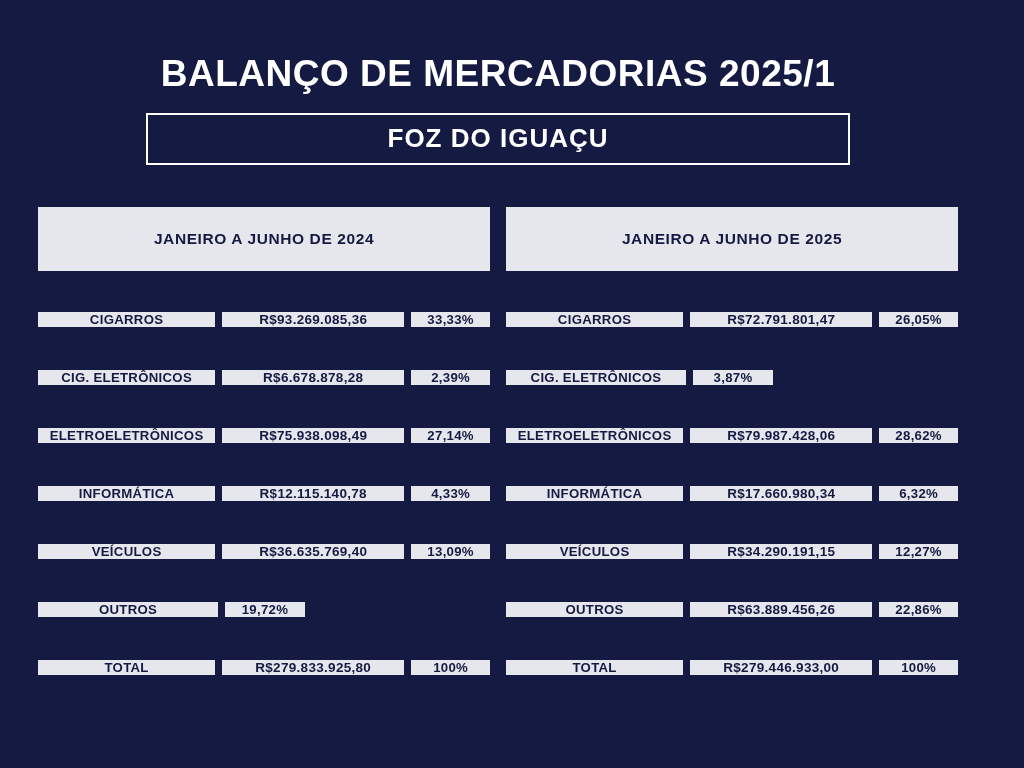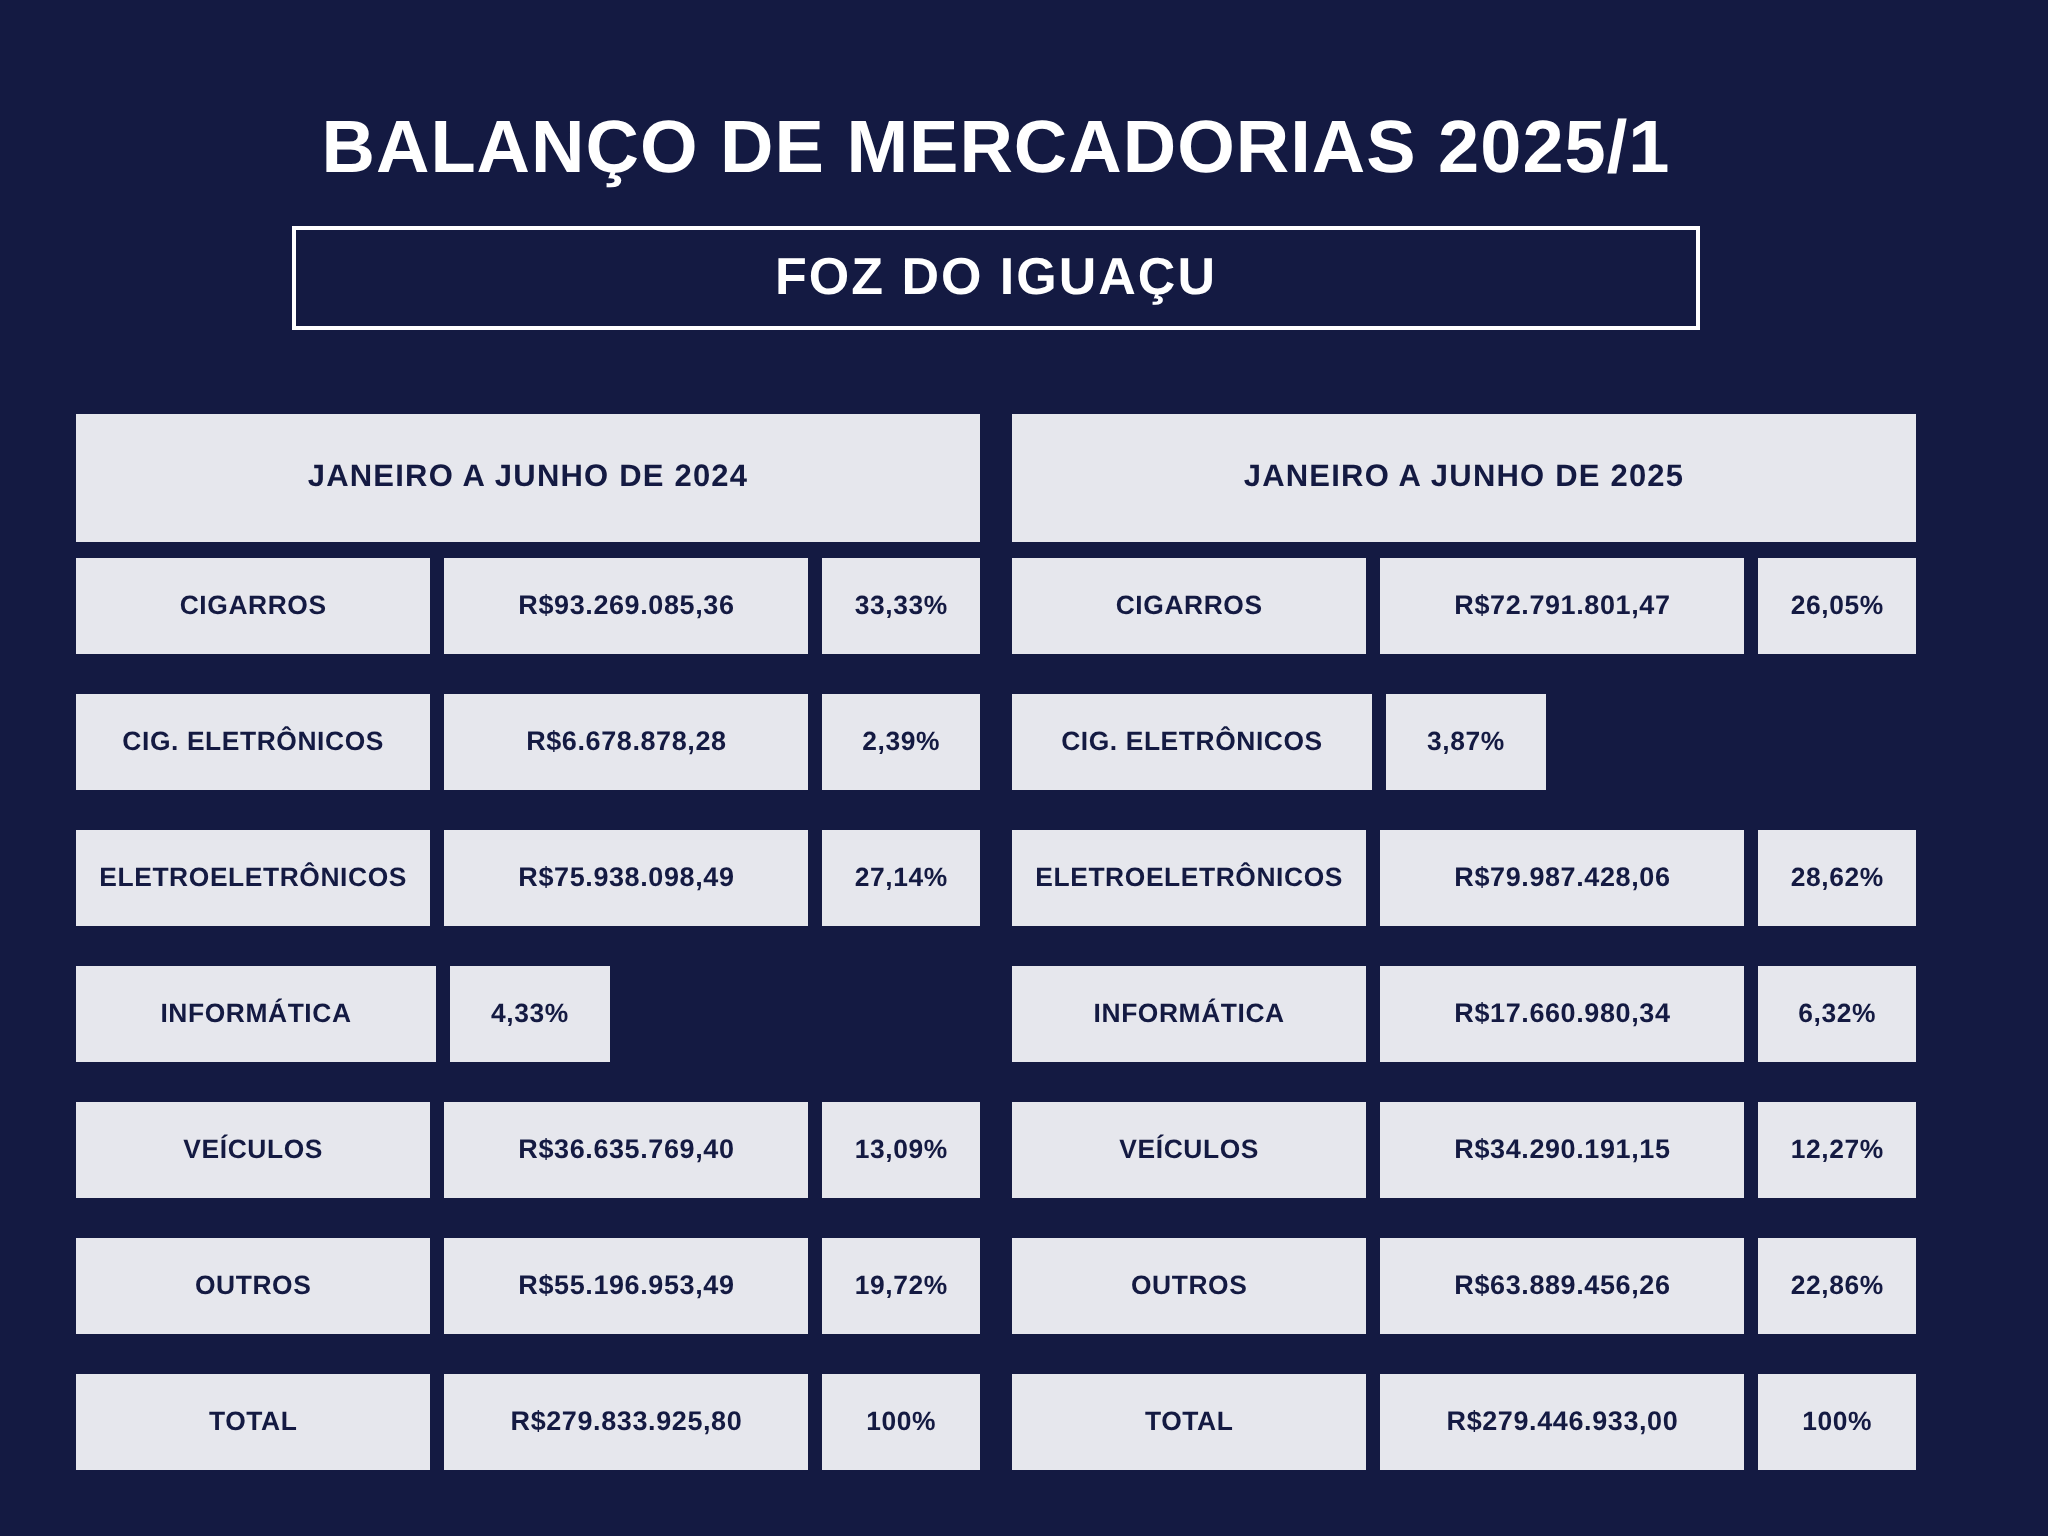--- a/index.html
+++ b/index.html
@@ -64,22 +64,23 @@
     justify-content: center;
     font-size: 15.5px;
     font-weight: bold;
     letter-spacing: 0.6px;
     margin-bottom: 8px;
     text-transform: uppercase;
   }
   .row {
     display: flex;
     gap: 7px;
-    margin-bottom: 20px;
+    margin-bottom: 10px;
     height: 48px;
+    align-items: flex-end;
   }
   .cell {
     background: #e6e7ed;
     color: #141a42;
     display: flex;
     align-items: center;
     justify-content: center;
     font-size: 13.2px;
     font-weight: bold;
     letter-spacing: 0.3px;
@@ -128,30 +129,30 @@
         <div class="cell cell-value">R$6.678.878,28</div>
         <div class="cell cell-pct">2,39%</div>
       </div>
       <div class="row">
         <div class="cell cell-label">ELETROELETRÔNICOS</div>
         <div class="cell cell-value">R$75.938.098,49</div>
         <div class="cell cell-pct">27,14%</div>
       </div>
       <div class="row">
         <div class="cell cell-label">INFORMÁTICA</div>
+        <div class="cell cell-value">R$12.115.140,78</div>
         <div class="cell cell-pct">4,33%</div>
       </div>
       <div class="row">
         <div class="cell cell-label">VEÍCULOS</div>
         <div class="cell cell-value">R$36.635.769,40</div>
         <div class="cell cell-pct">13,09%</div>
       </div>
       <div class="row">
         <div class="cell cell-label">OUTROS</div>
-        <div class="cell cell-value">R$55.196.953,49</div>
         <div class="cell cell-pct">19,72%</div>
       </div>
       <div class="row total">
         <div class="cell cell-label">TOTAL</div>
         <div class="cell cell-value">R$279.833.925,80</div>
         <div class="cell cell-pct">100%</div>
       </div>
     </div>
 
     <div class="col">

